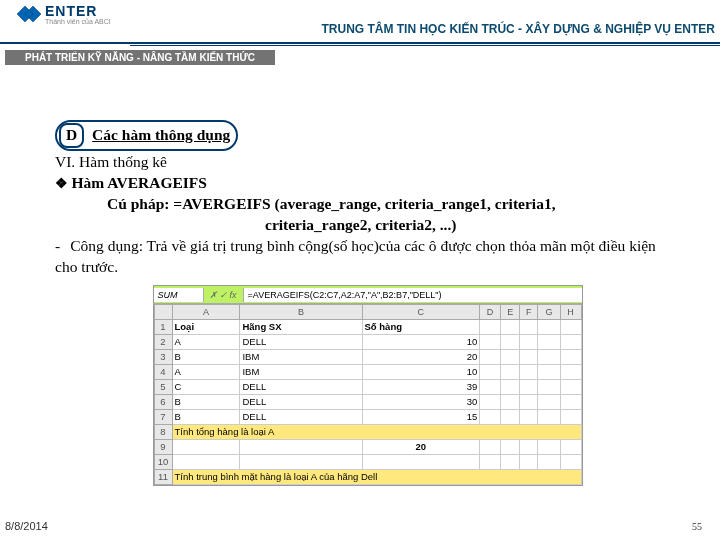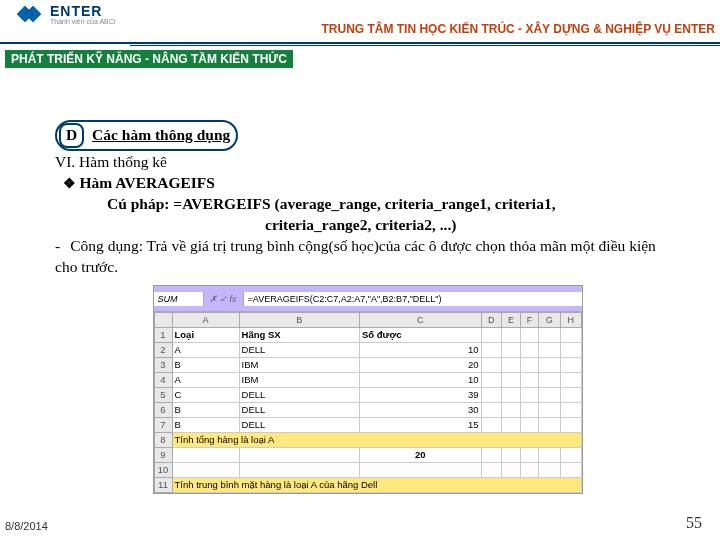--- a/index.html
+++ b/index.html
@@ -1,56 +1,56 @@
 <!DOCTYPE html>
 <html><head>
 <meta charset="utf-8">
 <style>
   * { margin: 0; padding: 0; box-sizing: border-box; }
   body { width: 720px; height: 540px; background: #fff; font-family: "Times New Roman", serif; position: relative; overflow: hidden; }
   
   .header { position: relative; height: 50px; background: #fff; }
-  .logo-area { position: absolute; left: 15px; top: 2px; display: flex; align-items: center; gap: 5px; }
+  .logo-area { position: absolute; left: 15px; top: 2px; display: flex; align-items: center; }
   .logo-icon { width: 30px; height: 20px; }
   .logo-text { color: #003a6c; font-family: Arial, sans-serif; font-weight: bold; font-size: 14px; letter-spacing: 1px; }
   .logo-sub { color: #888; font-size: 7px; font-family: Arial, sans-serif; display: block; margin-top: -2px; }
-  .header-title { position: absolute; right: 5px; top: 22px; color: #c2410c; font-family: Arial, sans-serif; font-weight: bold; font-size: 12px; }
+  .header-title { position: absolute; right: 5px; top: 22px; color: #0c4a6e; font-family: Arial, sans-serif; font-weight: bold; font-size: 12px; }
   .header-line1 { position: absolute; top: 42px; left: 0; width: 720px; height: 2px; background: #003a6c; }
   .header-line2 { position: absolute; top: 45px; left: 130px; width: 590px; height: 1px; background: #003a6c; }
-  .slogan-bar { position: absolute; left: 5px; top: 50px; background: #15803d; color: #fff; font-size: 12px; font-family: Arial, sans-serif; padding: 2px 6px; font-weight: bold; }
+  .slogan-bar { position: absolute; left: 5px; top: 50px; background: #737373; color: #fff; font-size: 10px; font-family: Arial, sans-serif; padding: 2px 20px; font-weight: bold; }
   
   .content { padding: 70px 40px 0 55px; font-size: 15.5px; color: #000; line-height: 1.35; }
   .section-badge { display: inline-block; border: 2px solid #003a6c; border-radius: 16px; padding: 1px 6px 1px 2px; }
   .badge-letter { display: inline-block; border: 2px solid #003a6c; border-radius: 8px; padding: 0 5px; font-weight: bold; margin-right: 4px; }
   .section-title { font-weight: bold; text-decoration: underline; }
   .sub1 { font-weight: normal; margin-top: 1px; }
-  .sub2 { font-weight: bold; margin-left: 8px; }
+  .sub2 { font-weight: bold; margin-left: 0; }
   .diamond { font-size: 14px; margin-right: 4px; }
   .syntax { font-weight: bold; margin-left: 52px; }
   .syntax2 { font-weight: bold; margin-left: 210px; }
   .desc { margin-left: 0; }
   .dash { margin-right: 10px; }
   
   .excel-shot { margin: 8px auto 0 auto; width: 430px; background: #fff; border: 1px solid #999; font-family: Arial, sans-serif; font-size: 10px; }
-  .fx-bar { display: flex; align-items: center; border-bottom: 1px solid #aaa; background: #c4b5fd; height: 26px; }
+  .fx-bar { display: flex; align-items: center; border-bottom: 1px solid #aaa; background: #bef264; height: 18px; }
   .name-box { width: 50px; padding: 1px 4px; border-right: 1px solid #aaa; background: #fff; font-style: italic; font-size: 9px; }
   .fx-icon { padding: 0 6px; font-style: italic; color: #666; font-size: 9px; }
   .fx-input { flex: 1; padding: 1px 4px; background: #fff; font-size: 9px; border-left: 1px solid #aaa; }
   .grid { border-collapse: collapse; width: 100%; }
   .grid th { background: #e8e8e8; border: 1px solid #aaa; font-weight: normal; text-align: center; height: 15px; font-size: 9px; color: #555; }
   .grid td { border: 1px solid #ccc; height: 15px; padding: 0 2px; text-align: left; font-size: 9.5px; }
   .grid .rh { background: #e8e8e8; text-align: center; width: 18px; color: #555; border: 1px solid #aaa; }
   .grid td.c { text-align: center; }
   .grid td.r { text-align: right; }
   .row-yellow td:not(.rh) { background: #ffe97f; }
   .row-blue td:not(.rh) { background: #d6e9f8; }
   .sel-box { outline: 2px solid #4a7ebb; outline-offset: -1px; }
   
   .footer-date { position: absolute; left: 5px; bottom: 8px; font-size: 11px; font-family: Arial, sans-serif; color: #333; }
-  .footer-page { position: absolute; right: 18px; bottom: 8px; font-size: 16px; font-family: "Times New Roman", serif; color: #333; }
+  .footer-page { position: absolute; right: 18px; bottom: 8px; font-size: 10px; font-family: "Times New Roman", serif; color: #333; }
 </style>
 </head>
 <body>
 
 <div class="header">
   <div class="logo-area">
     <svg class="logo-icon" viewBox="0 0 30 20">
         <path d="M2 10 L10 2 L18 10 L10 18 Z M10 10 L18 2 L26 10 L18 18 Z" fill="#0066b3" stroke="#003a6c" stroke-width="0.5"></path>
       </svg>
     <div>
@@ -93,21 +93,21 @@
             <th>F</th>
             <th>G</th>
             <th>H</th>
           </tr>
         </thead>
       <tbody id="rows">
           <tr>
             <td class="rh">1</td>
             <td style="font-weight: bold;">Loại</td>
             <td style="font-weight: bold;">Hãng SX</td>
-            <td class="" style="font-weight: bold;">Số được</td>
+            <td class="" style="font-weight: bold;">Số hàng</td>
             <td></td>
             <td></td>
             <td></td>
             <td></td>
             <td></td>
           </tr>
           <tr>
             <td class="rh">2</td>
             <td>A</td>
             <td>DELL</td>

